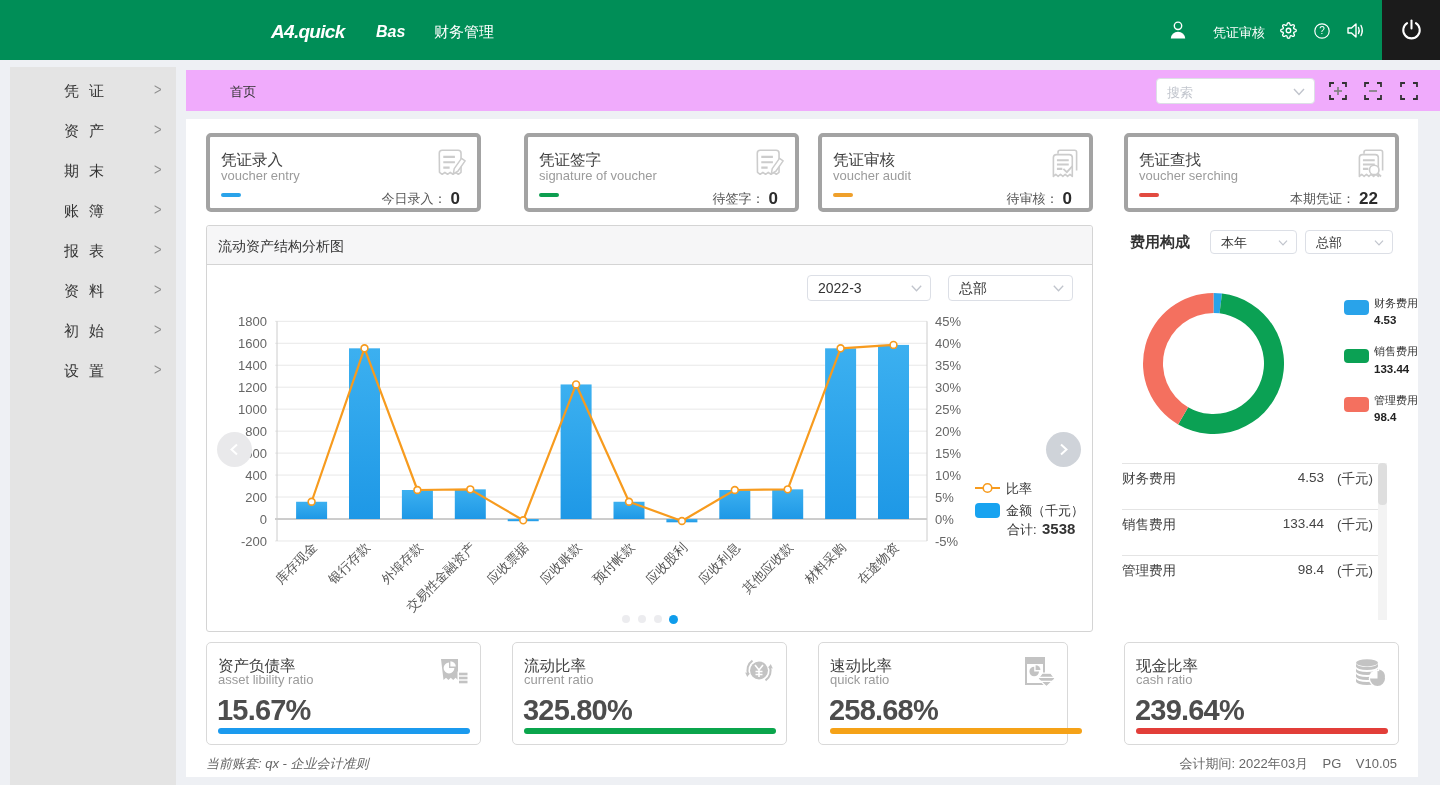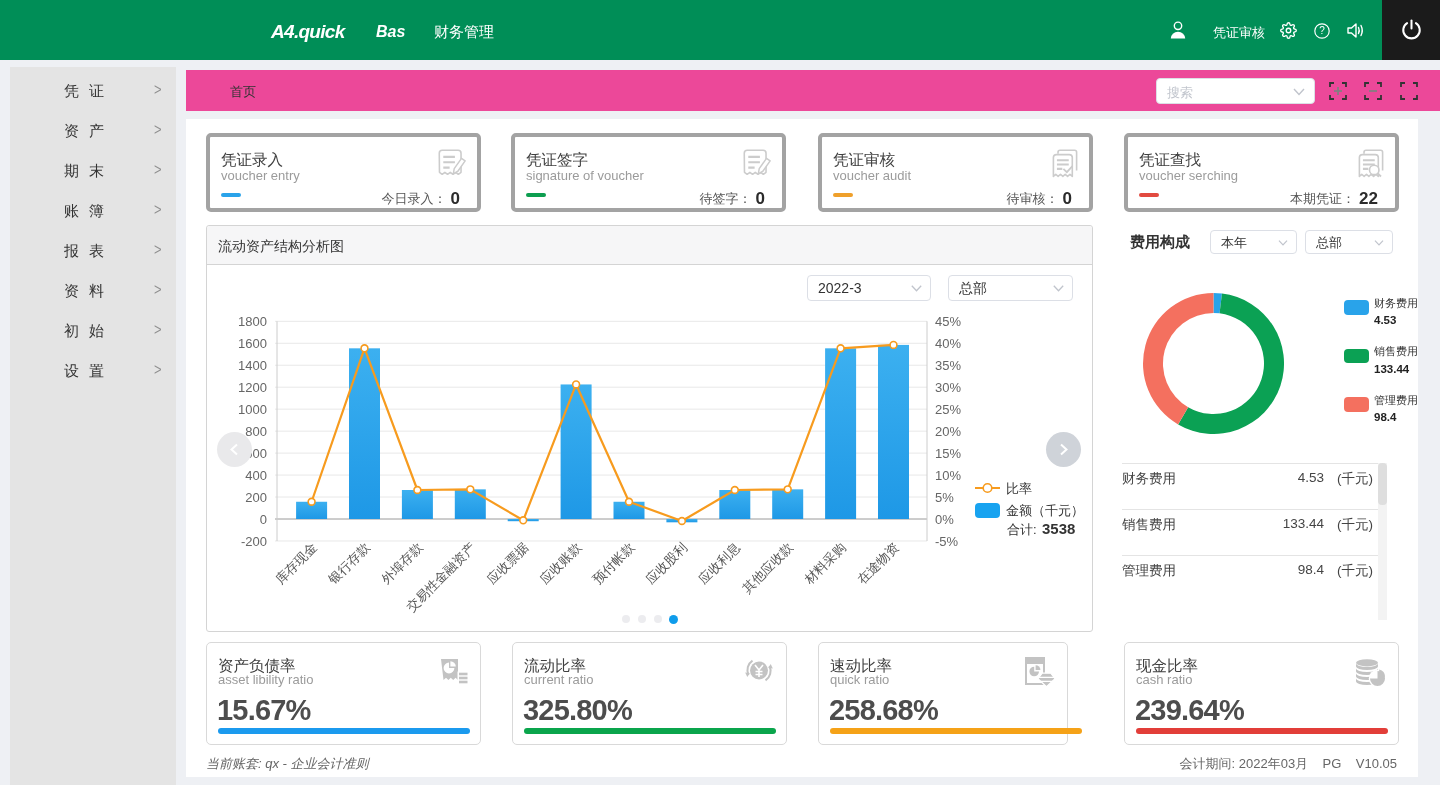--- a/index.html
+++ b/index.html
@@ -16,21 +16,21 @@
 #hdr .m2{position:absolute;left:376px;top:23px;font-size:16px;font-weight:bold;font-style:italic;color:#fff;}
 #hdr .m3{position:absolute;left:434px;top:23px;font-size:15px;color:#fff;}
 #hdr .usr{position:absolute;left:1213px;top:24px;font-size:13px;color:#fff;}
 #pwr{position:absolute;left:1382px;top:0;width:58px;height:60px;background:#1b1b1b;}
 
 #side{position:absolute;left:10px;top:67px;width:166px;height:718px;background:#e4e4e4;}
 .mi{position:absolute;left:0;width:166px;height:40px;font-size:15px;color:#333;}
 .mi .t{position:absolute;left:54px;top:11px;letter-spacing:10px;white-space:nowrap;}
 .mi .c{position:absolute;left:144px;top:11px;color:#8f8f8f;font-size:13px;transform:scaleY(1.3);}
 
-#tbar{position:absolute;left:186px;top:70px;width:1254px;height:41px;background:#ec4899;}
+#tbar{position:absolute;left:186px;top:70px;width:1254px;height:41px;background:#f0abfc;}
 #tbar .home{position:absolute;left:44px;top:13px;font-size:13px;color:#333;}
 #search{position:absolute;left:970px;top:8px;width:159px;height:26px;border:1px solid #dcdfe6;border-radius:4px;background:#fff;padding-left:28px;}
 #search .ph{position:absolute;left:10px;top:5px;font-size:13px;color:#c0c4cc;}
 
 #main{position:absolute;left:186px;top:119px;width:1232px;height:658px;background:#fff;}
 
 .card{position:absolute;background:#fff;border:4px solid #a3a3a3;border-radius:5px;}
 .card .tt{position:absolute;left:11px;top:13px;font-size:15.5px;color:#404040;}
 .card .st{position:absolute;left:11px;top:31px;font-size:13px;color:#9b9b9b;}
 .card .dash{position:absolute;left:11px;top:56px;width:20px;height:4px;border-radius:2px;}
@@ -208,21 +208,21 @@
 <div id="cards1">
   <div class="card" style="left:206px;top:133px;width:275px;height:79px">
     <div class="tt">凭证录入</div>
       <div class="st">voucher entry</div>
     <div class="dash" style="background:#2aa3ea"></div>
     <div class="lab">今日录入：<b>0</b></div>
     <svg class="ic" width="28" height="27" viewBox="0 0 26.5 25.5">
         <use href="#ic-pen"></use>
       </svg>
   </div>
-  <div class="card" style="left:511px;top:133px;width:275px;height:79px">
+  <div class="card" style="left:524px;top:133px;width:275px;height:79px">
     <div class="tt">凭证签字</div>
       <div class="st">signature of voucher</div>
     <div class="dash" style="background:#0d9e50"></div>
     <div class="lab">待签字：<b>0</b></div>
     <svg class="ic" width="28" height="27" viewBox="0 0 26.5 25.5">
         <use href="#ic-pen"></use>
       </svg>
   </div>
   <div class="card" style="left:818px;top:133px;width:275px;height:79px">
     <div class="tt">凭证审核</div>

